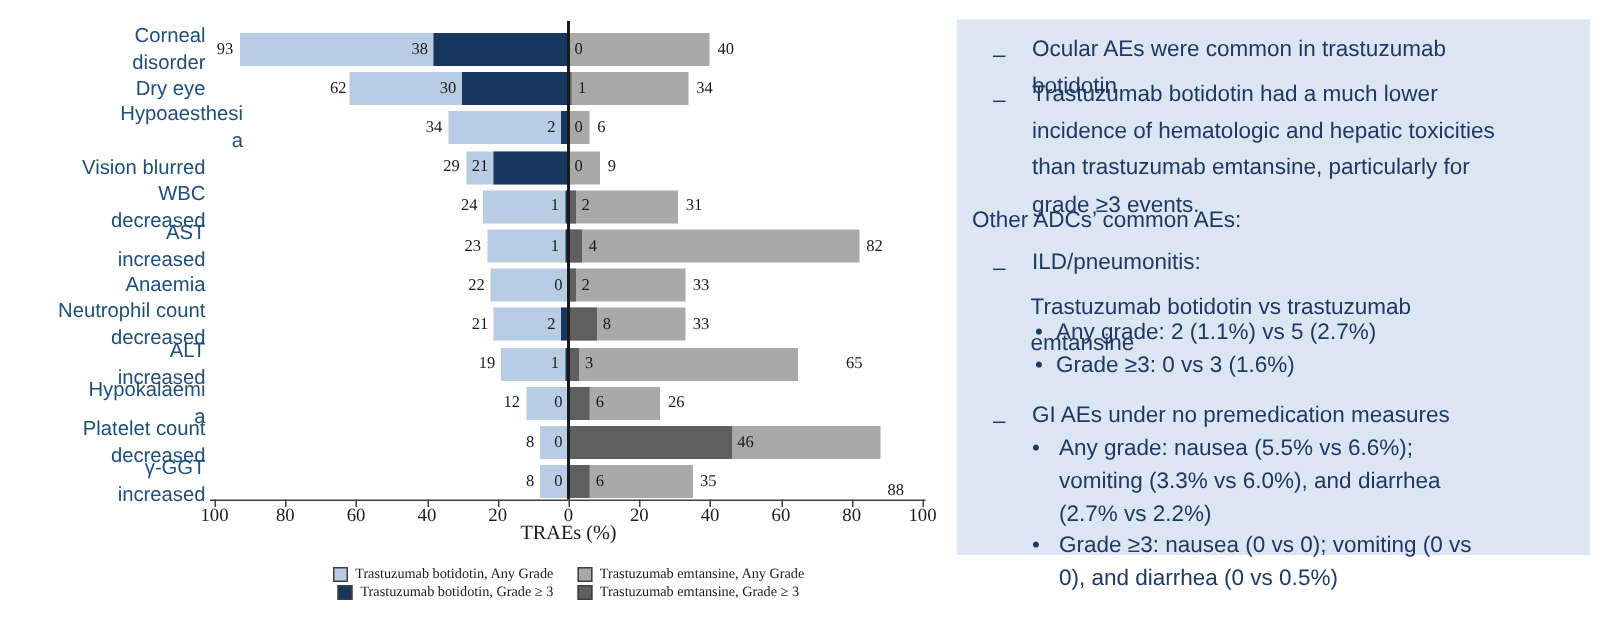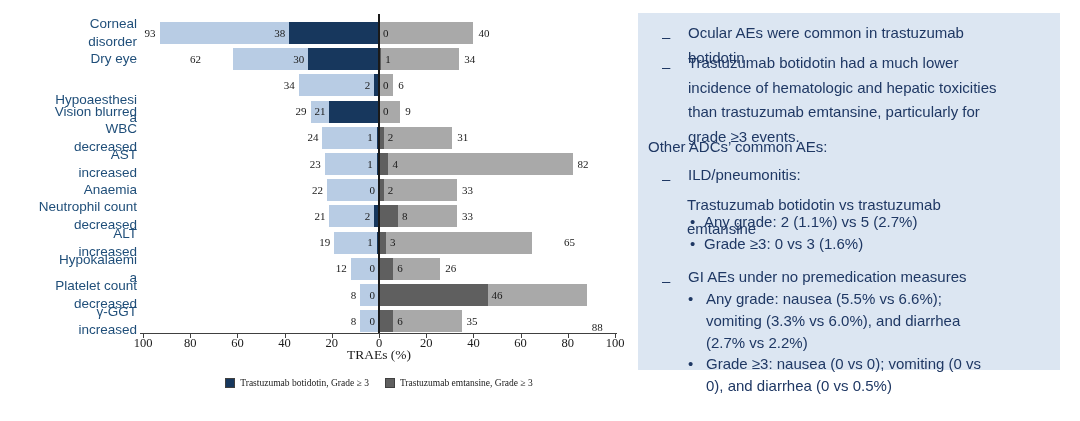--- a/index.html
+++ b/index.html
@@ -36,21 +36,21 @@
 <div id="canvas">
   <div id="chart">
     <div id="cat-labels">
         <div class="catlab" style="right: 943px; top: 15px;">
           <div class="catline">Corneal</div>
           <div class="catline">disorder</div>
         </div>
         <div class="catlab" style="right: 943px; top: 50.2px;">
           <div class="catline">Dry eye</div>
         </div>
-        <div class="catlab" style="right: 943px; top: 67.4px; margin-top: 24px;">
+        <div class="catlab" style="right: 918px; top: 67.4px;">
           <div class="catline">Hypoaesthesi</div>
           <div class="catline">a</div>
         </div>
         <div class="catlab" style="right: 943px; top: 102.6px;">
           <div class="catline">Vision blurred</div>
         </div>
         <div class="catlab" style="right: 943px; top: 119.8px;">
           <div class="catline">WBC</div>
           <div class="catline">decreased</div>
         </div>
@@ -87,21 +87,21 @@
         <div class="bar" style="left: 289.32px; top: 22px; width: 89.68px; height: 22px; background: rgb(23, 55, 93);"></div>
         <div class="bar" style="left: 379px; top: 22px; width: 94.4px; height: 22px; background: rgb(169, 169, 169);"></div>
         <div class="vlab" style="right: 924.48px; top: 26.5px;">93</div>
         <div class="vlab" style="right: 794.68px; top: 26.5px;">38</div>
         <div class="vlab" style="left: 383px; top: 26.5px;">0</div>
         <div class="vlab" style="left: 478.4px; top: 26.5px;">40</div>
         <div class="bar" style="left: 232.68px; top: 48.2px; width: 146.32px; height: 22px; background: rgb(184, 204, 228);"></div>
         <div class="bar" style="left: 308.2px; top: 48.2px; width: 70.8px; height: 22px; background: rgb(23, 55, 93);"></div>
         <div class="bar" style="left: 379px; top: 48.2px; width: 80.24px; height: 22px; background: rgb(169, 169, 169);"></div>
         <div class="bar" style="left: 379px; top: 48.2px; width: 2.36px; height: 22px; background: rgb(95, 95, 95);"></div>
-        <div class="vlab" style="right: 879px; top: 52.7px;">62</div>
+        <div class="vlab" style="right: 849px; top: 52.7px;">62</div>
         <div class="vlab" style="right: 775.8px; top: 52.7px;">30</div>
         <div class="vlab" style="left: 385.36px; top: 52.7px;">1</div>
         <div class="vlab" style="left: 464.24px; top: 52.7px;">34</div>
         <div class="bar" style="left: 298.76px; top: 74.4px; width: 80.24px; height: 22px; background: rgb(184, 204, 228);"></div>
         <div class="bar" style="left: 374.28px; top: 74.4px; width: 4.72px; height: 22px; background: rgb(23, 55, 93);"></div>
         <div class="bar" style="left: 379px; top: 74.4px; width: 14.16px; height: 22px; background: rgb(169, 169, 169);"></div>
         <div class="vlab" style="right: 785.24px; top: 78.9px;">34</div>
         <div class="vlab" style="right: 709.72px; top: 78.9px;">2</div>
         <div class="vlab" style="left: 383px; top: 78.9px;">0</div>
         <div class="vlab" style="left: 398.16px; top: 78.9px;">6</div>
@@ -196,20 +196,30 @@
         <div class="ticklab" style="left: 503.6px; top: 336px;">60</div>
         <div class="tick" style="left: 567.8px; top: 333px;"></div>
         <div class="ticklab" style="left: 550.8px; top: 336px;">80</div>
         <div class="tick" style="left: 615px; top: 333px;"></div>
         <div class="ticklab" style="left: 598px; top: 336px;">100</div>
       </div>
     <div id="x-axis-title">TRAEs (%)</div>
     <div id="legend">
         <div class="legend-row">
           <div class="legend-item">
+            <div class="swatch" style="background: rgb(184, 204, 228);"></div>
+            <div class="legend-text">Trastuzumab botidotin, Any Grade</div>
+          </div>
+          <div class="legend-item">
+            <div class="swatch" style="background: rgb(169, 169, 169);"></div>
+            <div class="legend-text">Trastuzumab emtansine, Any Grade</div>
+          </div>
+        </div>
+        <div class="legend-row">
+          <div class="legend-item">
             <div class="swatch" style="background: rgb(23, 55, 93);"></div>
             <div class="legend-text">Trastuzumab botidotin, Grade ≥ 3</div>
           </div>
           <div class="legend-item">
             <div class="swatch" style="background: rgb(95, 95, 95);"></div>
             <div class="legend-text">Trastuzumab emtansine, Grade ≥ 3</div>
           </div>
         </div>
       </div>
   </div>

